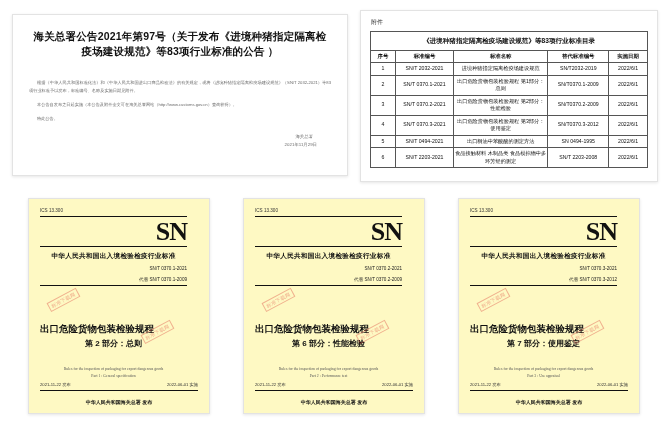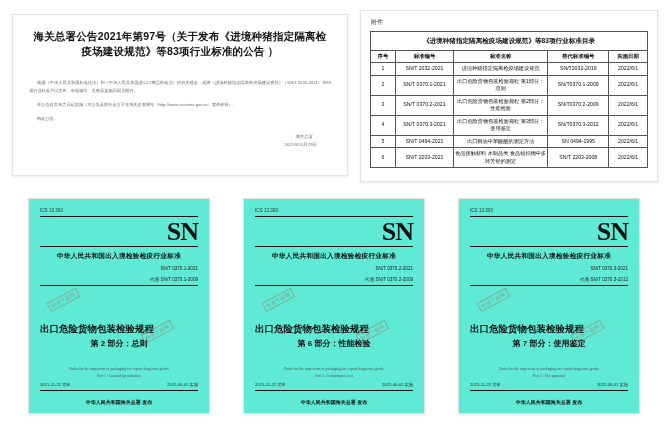--- a/index.html
+++ b/index.html
@@ -127,25 +127,25 @@
   .col-name { width: 34%; }
   .col-replace { width: 22%; }
   .col-date { width: 14%; }
 
   
   .cover-card {
     position: absolute;
     top: 198px;
     width: 182px;
     height: 216px;
-    background: #5eead4;
+    background: #fef9c3;
     border: 1px solid #e3e3e3;
     box-shadow: 0 1px 3px rgba(0,0,0,0.10);
     box-sizing: border-box;
-    padding: 8px 11px 7px 11px;
+    padding: 8px 22px 7px 11px;
     overflow: hidden;
   }
   #cover-1 { left: 28px; }
   #cover-2 { left: 243px; }
   #cover-3 { left: 458px; }
 
   .cover-ics {
     font-size: 4.6px;
     color: #333;
     line-height: 7px;

